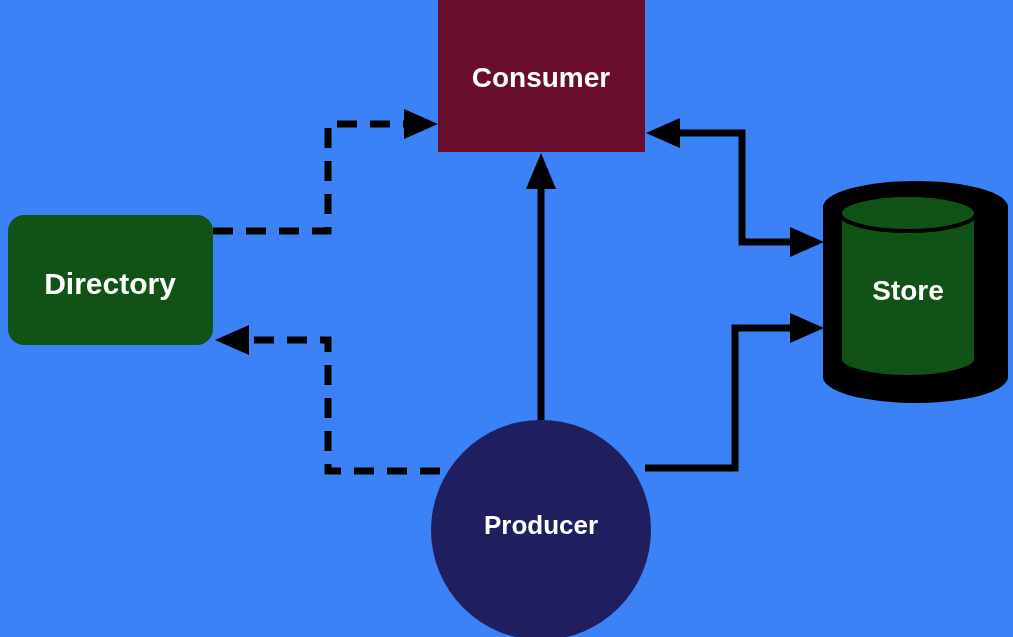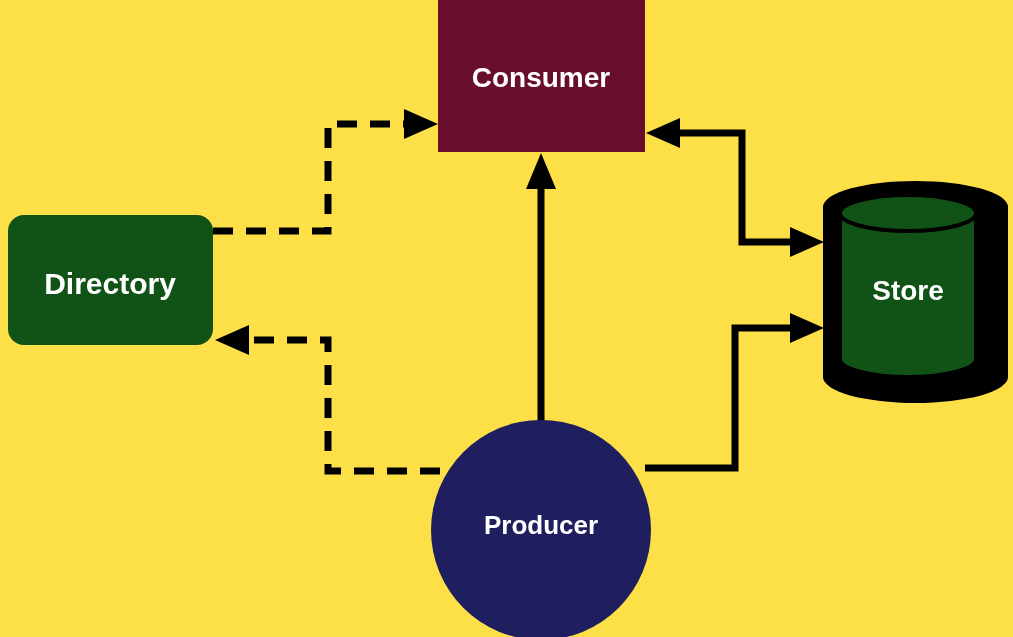--- a/index.html
+++ b/index.html
@@ -1,20 +1,20 @@
 <!DOCTYPE html>
 <html><head>
 <meta charset="utf-8">
 <style>
   html, body { margin: 0; padding: 0; background: #ffffff; }
   .stage {
     position: relative;
     width: 1013px;
     height: 637px;
-    background: #fde047;
+    background: #3b82f6;
     overflow: hidden;
     font-family: "Liberation Sans", sans-serif;
   }
   svg { display: block; }
   .node-label {
     font-family: "Liberation Sans", sans-serif;
     font-weight: bold;
     fill: #ffffff;
   }
   .edge {

